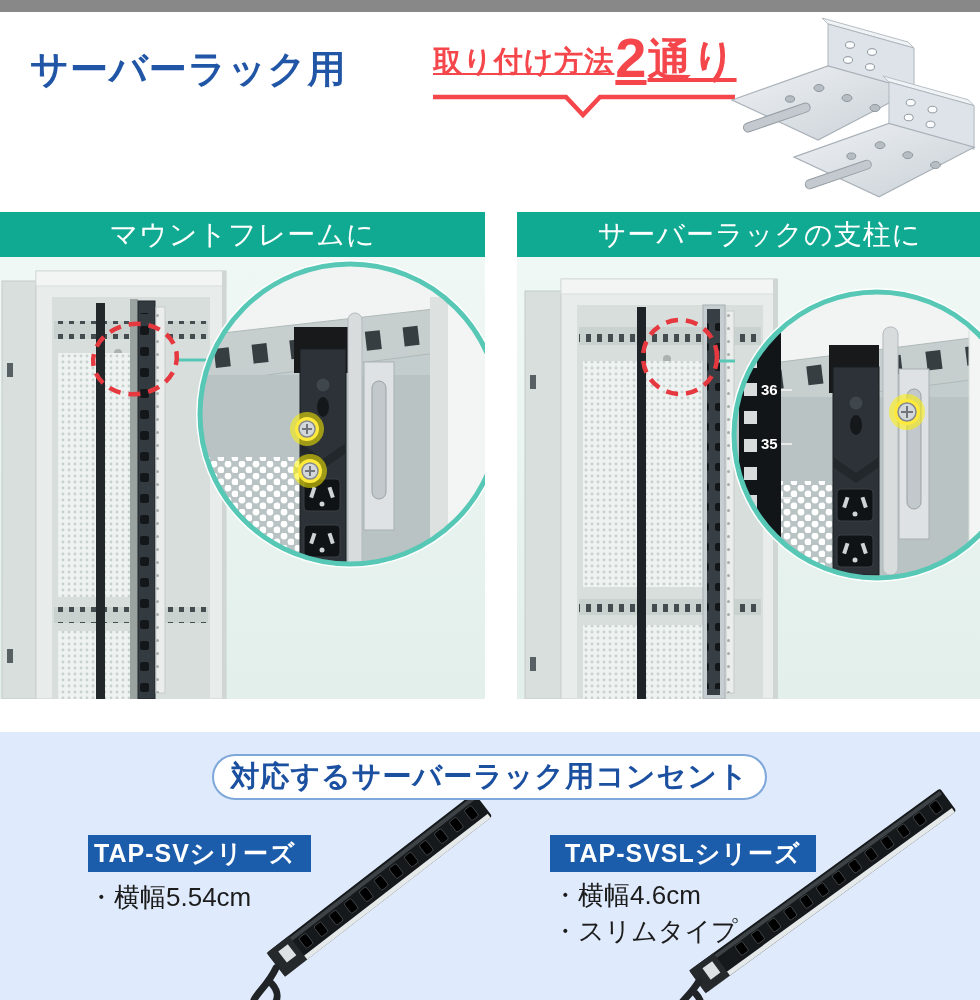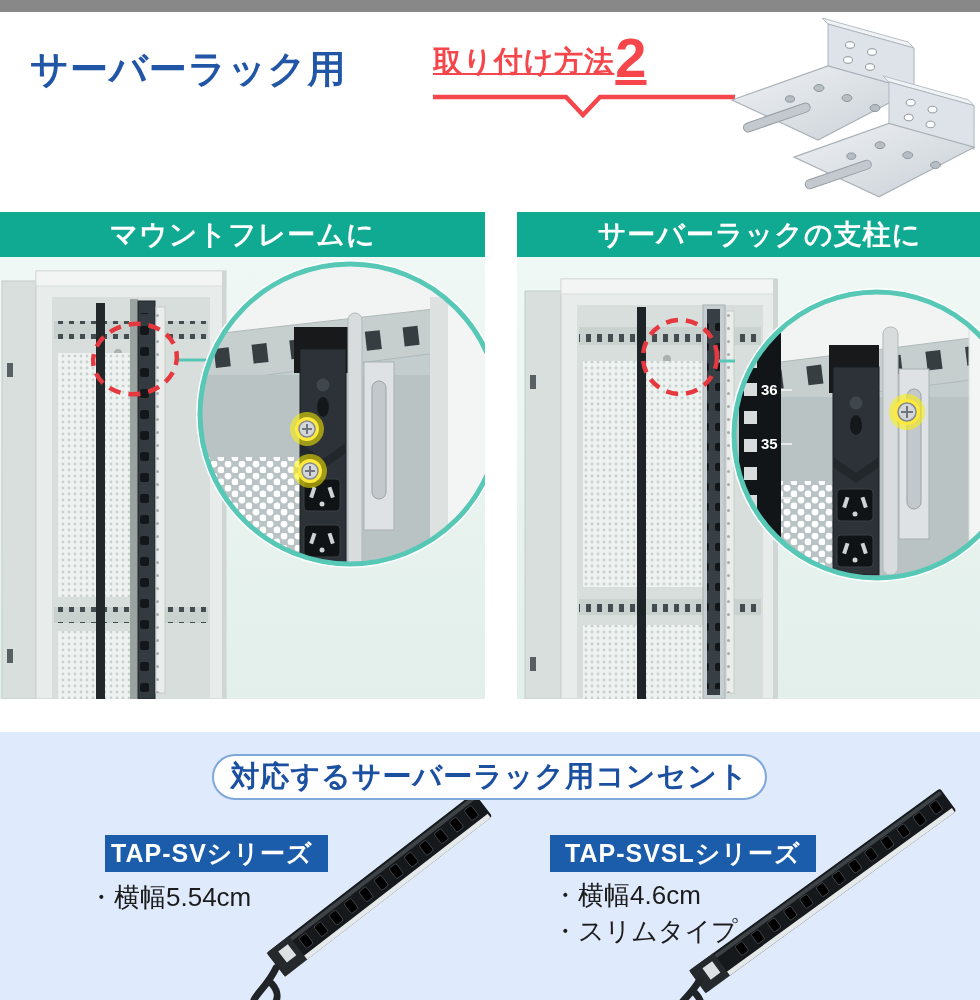--- a/index.html
+++ b/index.html
@@ -14,48 +14,49 @@
   .method-badge .b-num{font-size:56px;line-height:.92;padding:0 1px;}
   .method-badge .b-suffix{font-size:44px;line-height:1;padding-bottom:2px;}
   .badge-pointer{position:absolute;left:430px;top:82px;}
   .page-title{position:absolute;left:26px;top:82px;margin:0;font-size:62px;font-weight:900;
               letter-spacing:2px;color:var(--text-dark,#171717);white-space:nowrap;}
   .brackets-img{position:absolute;left:722px;top:0;}
   
   .panel{position:absolute;top:200px;width:485px;height:487px;}
   .panel.left{left:0;}
   .panel.right{left:517px;}
-  .panel-h{height:45px;background:var(--teal,#10aa92);color:#fff;font-size:28px;font-weight:700;
+  .panel-h{height:45px;background:var(--teal,#10aa92);color:#fff;font-size:28px;font-weight:400;
            display:flex;align-items:center;justify-content:center;letter-spacing:1px;}
   .panel-photo{display:block;}
   
   .compat{position:absolute;left:0;top:720px;width:980px;height:280px;background:var(--section-bg,#dfeafc);}
   .compat-pill{position:absolute;left:212px;top:22px;width:551px;height:42px;background:#fff;
                border:2px solid var(--pill-border,#7fa8da);border-radius:24px;display:flex;
                align-items:center;justify-content:center;font-size:29px;font-weight:800;
                color:var(--pill-text,#1b4fa0);letter-spacing:1px;}
   .pbadge{position:absolute;top:103px;height:37px;line-height:37px;background:var(--badge-blue,#1b5cab);
           color:#fff;font-size:25px;font-weight:800;padding:0 15px;letter-spacing:1px;}
-  .pb1{left:105px;padding-left:6px;}  .pb2{left:550px;}
+  .pb1{left:88px;padding-left:6px;}  .pb2{left:550px;}
   .feat{position:absolute;font-size:26px;color:#1c1c1c;white-space:nowrap;}
   .f1{left:88px;top:148px;}
   .f2a{left:552px;top:146px;}
   .f2b{left:552px;top:182px;}
   .strips-img{position:absolute;left:0;top:0;}
 </style>
 </head>
 <body>
 
 <div class="canvas">
 
   <div class="series-label">サーバーラック用</div>
 
   <div class="method-badge">
     <span class="b-prefix">取り付け方法</span>
     <span class="b-num">2</span>
+    <span class="b-suffix">通り</span>
   </div>
   <svg class="badge-pointer" width="308" height="28" viewBox="0 0 308 28">
     <path d="M3,3 H136 L153,21 L170,3 H305" fill="none" style="stroke:var(--red,#f4464b)" stroke-width="4.5"></path>
   </svg>
 
 
   <svg class="brackets-img" width="258" height="192" viewBox="0 0 258 192">
     <defs>
       <linearGradient id="mg" x1="0" y1="0" x2="1" y2="1">
         <stop offset="0" stop-color="#eef1f4"></stop>

